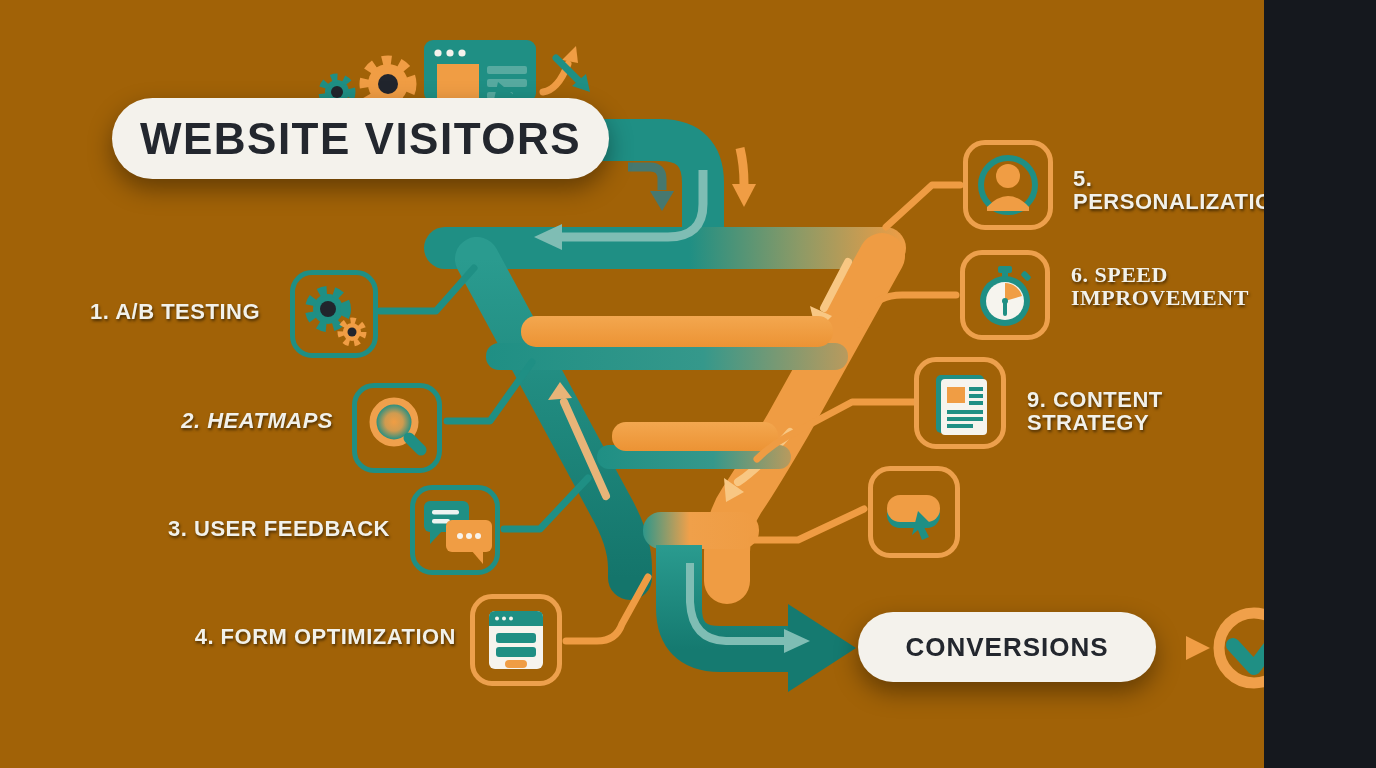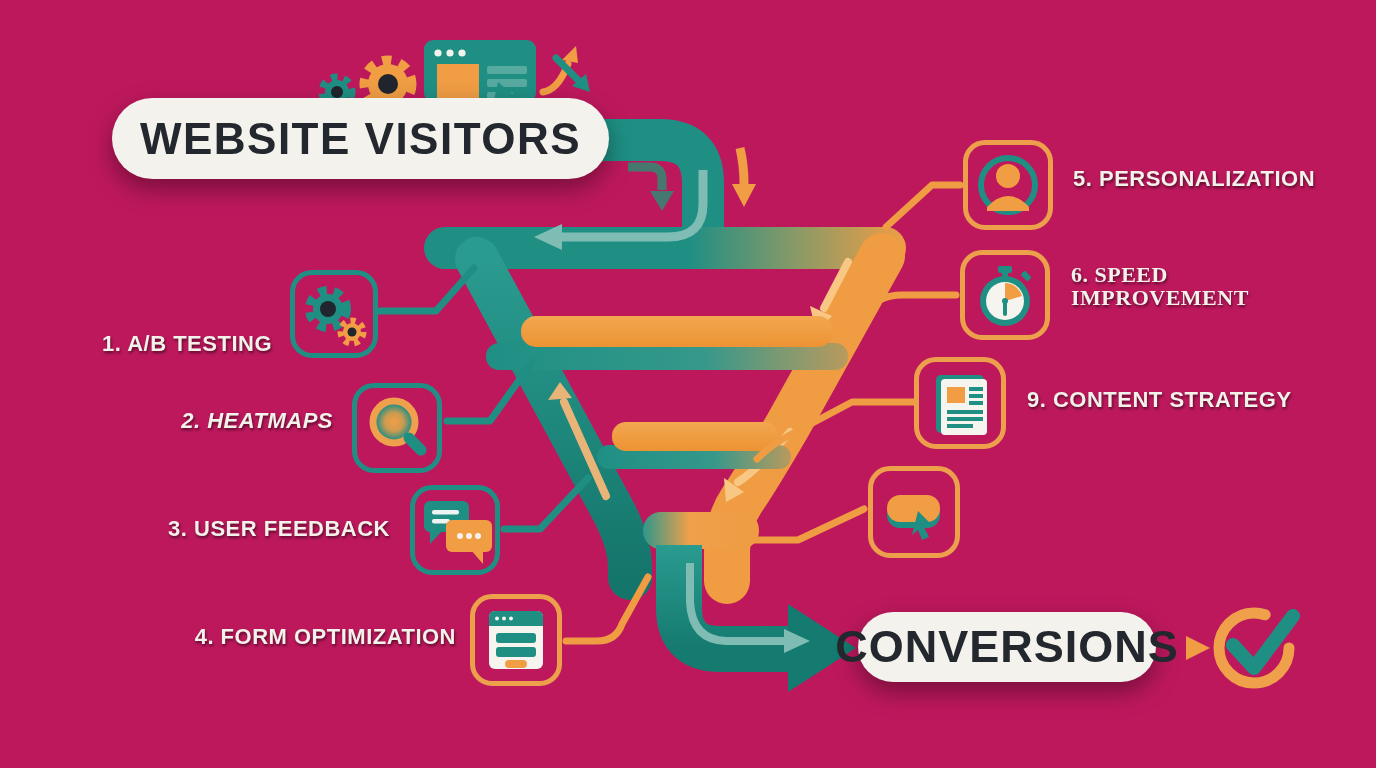--- a/index.html
+++ b/index.html
@@ -1,26 +1,26 @@
 <!DOCTYPE html>
 <html><head>
 <meta charset="utf-8">
 <style>
   html,body{margin:0;padding:0;background:#15181e;}
-  .scene{position:relative;width:1376px;height:768px;background:#be185d;overflow:hidden;
+  .scene{position:relative;width:1264px;height:768px;background:#a16207;overflow:hidden;
          font-family:"Liberation Sans",sans-serif;}
   svg{display:block;}
   .layer{position:absolute;left:0;top:0;}
   
   .pill{position:absolute;background:#f4f2ec;display:flex;align-items:center;justify-content:center;
         box-shadow:0 10px 24px rgba(0,0,0,.38);color:#23272e;font-weight:800;}
   .pill.title{left:112px;top:98px;width:497px;height:81px;border-radius:41px;
         font-size:44px;letter-spacing:1.5px;z-index:4;}
   .pill.conv{left:858px;top:612px;width:298px;height:70px;border-radius:35px;
-        font-size:45px;letter-spacing:1px;z-index:4;}
+        font-size:26px;letter-spacing:1px;z-index:4;}
   
   .tile{position:absolute;border-radius:22px;z-index:3;}
   .tile.teal{border:5px solid #1f8f84;}
   .tile.orange{border:5px solid #eda04c;}
   
   .lbl{position:absolute;color:#f2f1ea;font-weight:700;font-size:22px;letter-spacing:.5px;
        text-shadow:1px 2px 3px rgba(0,0,0,.55);z-index:3;line-height:1.04;}
   .lbl.left{text-align:right;}
   .lbl span{display:block;}
 </style>
@@ -169,21 +169,21 @@
     </g>
   </svg>
 
   <div class="pill title">
     <span>WEBSITE VISITORS</span>
   </div>
   <div class="pill conv">
     <span>CONVERSIONS</span>
   </div>
 
-  <div class="lbl left" style="left:40px;top:301px;width:232px;margin-top:32px;">
+  <div class="lbl left" style="left:28px;top:301px;width:232px;">
     <span>1. A/B TESTING</span>
     </div>
   <div class="lbl left" style="left:40px;top:410px;width:293px;font-style:italic;">
     <span>2. HEATMAPS</span>
     </div>
   <div class="lbl left" style="left:40px;top:518px;width:350px;">
     <span>3. USER FEEDBACK</span>
     </div>
   <div class="lbl left" style="left:40px;top:626px;width:416px;">
     <span>4. FORM OPTIMIZATION</span>

